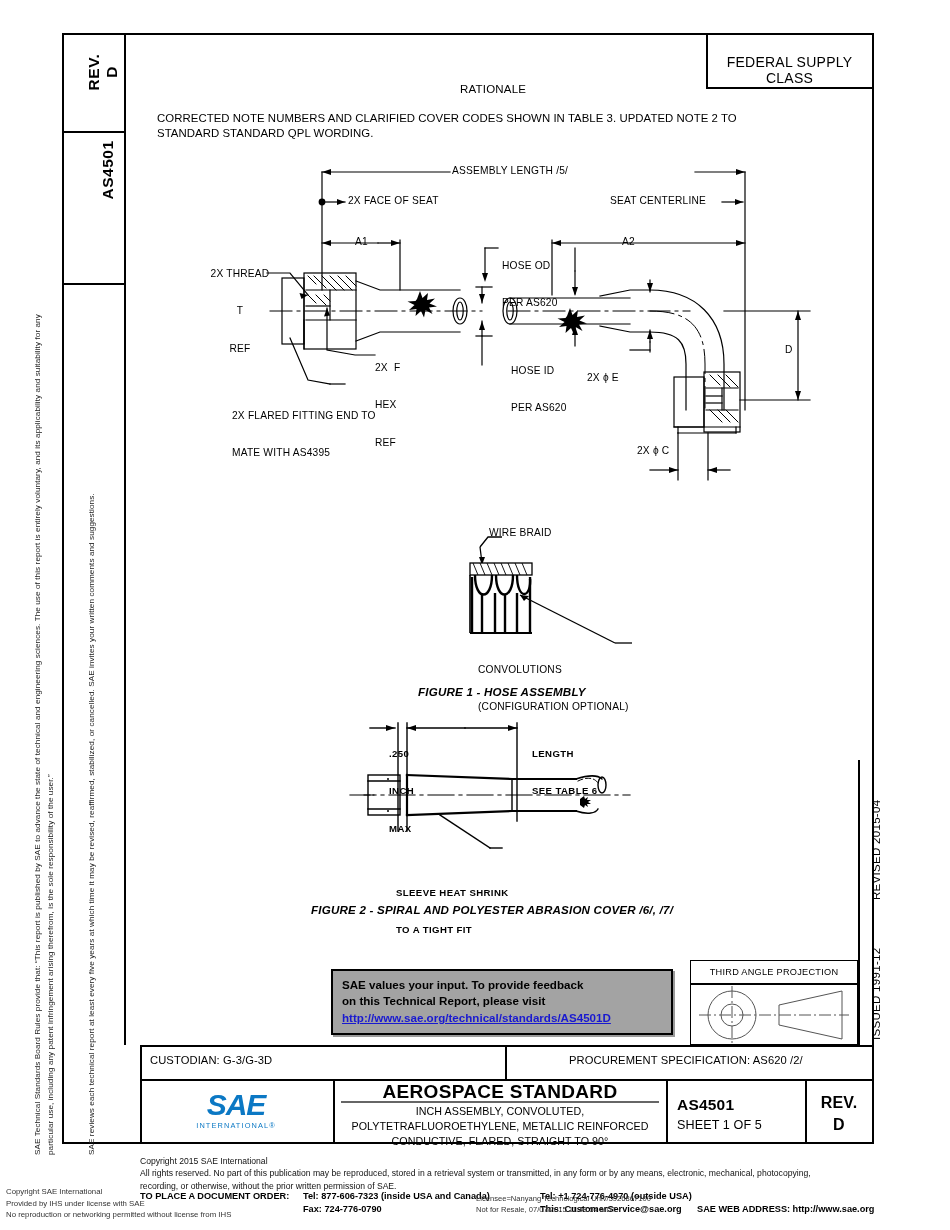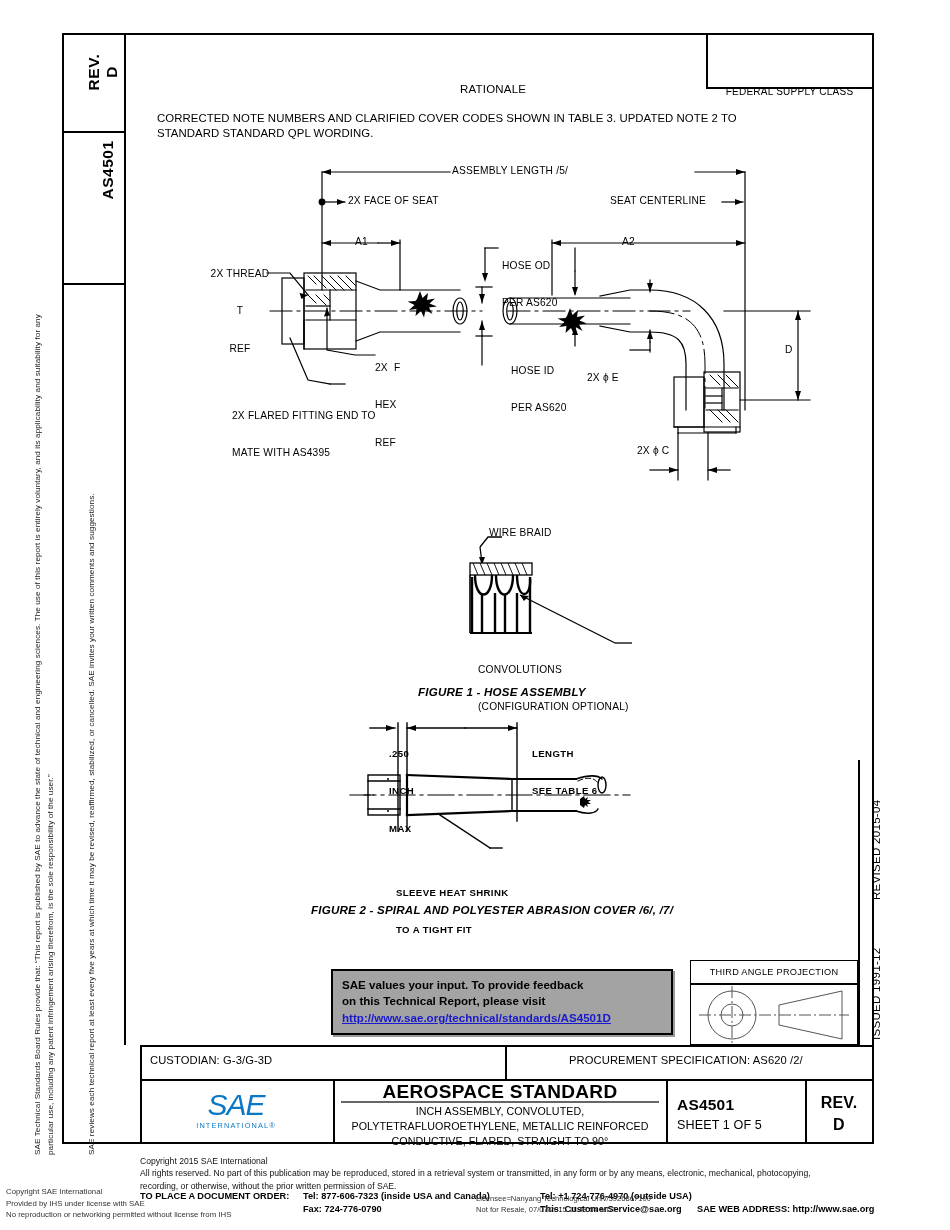--- a/index.html
+++ b/index.html
@@ -38,21 +38,21 @@
 
   
   .stub-rev  { font-size: 15.5px; font-weight: bold; letter-spacing: .5px; }
   .stub-num  { font-size: 15.5px; font-weight: bold; letter-spacing: .5px; }
   .stub-date { font-size: 11.5px; letter-spacing: .3px; }
 
   
   #rationale-title { position:absolute; font-size: 11.5px; letter-spacing: .2px; }
   #rationale-body  { position:absolute; font-size: 11.4px; line-height: 1.32; letter-spacing: .05px; }
 
-  #fsc-label { position:absolute; font-size: 10px; letter-spacing: .25px; margin-top: 32px; }
+  #fsc-label { position:absolute; font-size: 14px; letter-spacing: .25px; }
 
   
   .dl {
     position: absolute;
     font-size: 10.2px;
     letter-spacing: .2px;
     line-height: 1.22;
     white-space: pre;
   }
   .figcap {
@@ -113,21 +113,21 @@
     line-height: 1.42; white-space: nowrap; text-align:center;
   }
   #tb-docnum { position:absolute; font-size: 15.5px; font-weight: bold; letter-spacing:.2px; }
   #tb-sheet  { position:absolute; font-size: 12.6px; letter-spacing:.1px; }
   #tb-revlab { position:absolute; font-size: 16px; font-weight:bold; letter-spacing:.2px; }
   #tb-revval { position:absolute; font-size: 16px; font-weight:bold; letter-spacing:.2px; }
 
   
   #sae-logo { position: absolute; width: 86px; height: 44px; }
   #sae-logo .sae-word {
-    font-size: 30px; font-weight: normal; font-style: italic;
+    font-size: 30px; font-weight: bold; font-style: italic;
     color: #0b78c4; letter-spacing: -1px; line-height: 1;
   }
   #sae-logo .sae-intl {
     font-size: 7.4px; font-weight: normal; color: #0b78c4;
     letter-spacing: 1.1px; margin-top: 1px;
   }
 
   
   .ft { position: absolute; white-space: nowrap; }
   .ft-cr { font-size: 8.6px; line-height: 1.45; color:#111; }

